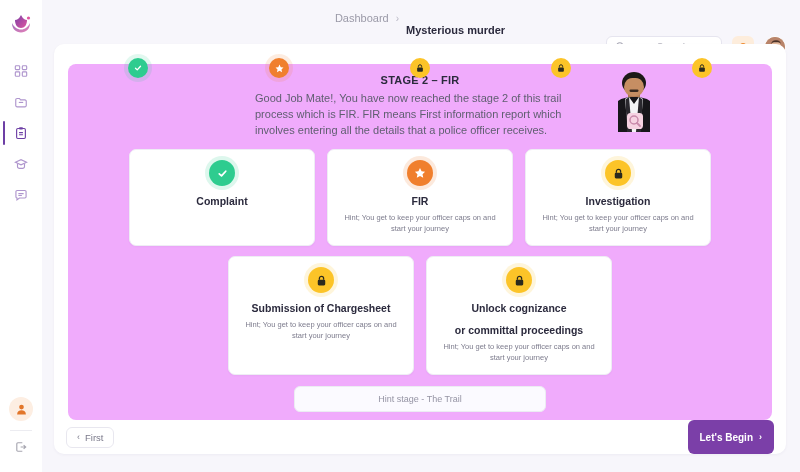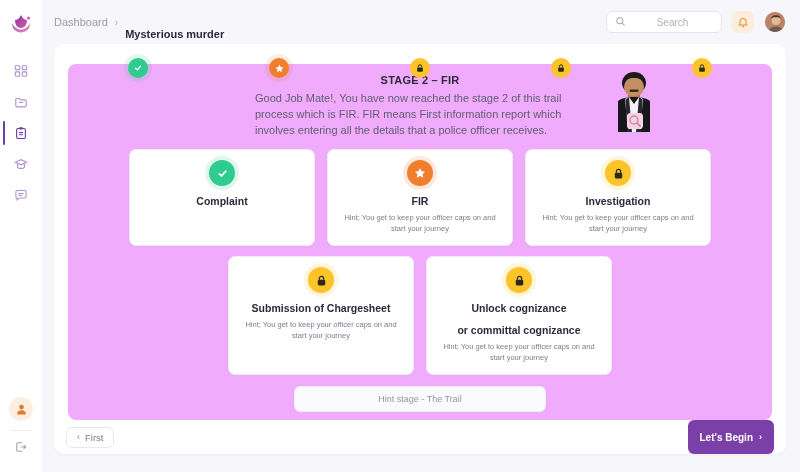--- a/index.html
+++ b/index.html
@@ -40,20 +40,21 @@
   }
   .side-div { width: 22px; height: 1px; background: #ececf1; margin: 9px 0; }
   .logout { cursor: pointer; opacity: .6; }
 
   
   .main { flex: 1; height: 472px; position: relative; display: flex; flex-direction: column; }
 
   .topbar {
     height: 44px; display: flex; align-items: center; padding: 0 14px 0 12px;
     background: #f7f6fb;
+    flex-direction: column;
   }
   .breadcrumb { display: flex; align-items: center; gap: 7px; font-size: 11px; }
   .crumb-root { color: #9b9aa8; cursor: pointer; }
   .crumb-sep { color: #b9b8c4; font-size: 10px; }
   .crumb-current { color: #2b2a3d; font-weight: bold; cursor: default; margin-top: 24px; }
 
   .topbar-right { margin-left: auto; display: flex; align-items: center; gap: 10px; }
   .search-box {
     width: 116px; height: 22px; border: 1px solid #e6e5ef; border-radius: 6px;
     background: #fff; display: flex; align-items: center; gap: 6px; padding: 0 8px;
@@ -399,21 +400,21 @@
           </div>
 
           <div class="stage-card">
             <div class="card-icon ic-locked">
               <svg width="13" height="13" viewBox="0 0 16 16" fill="#2b2a1d">
                 <rect x="3.4" y="7" width="9.2" height="7" rx="1.6"></rect>
                 <path d="M5.4 7 V5.4 A2.6 2.6 0 0 1 10.6 5.4 V7" fill="none" stroke="#2b2a1d" stroke-width="1.6"></path>
               </svg>
             </div>
             <div class="card-title">Unlock cognizance</div>
-            <div class="card-title">or committal cognizance</div>
+            <div class="card-title">or committal proceedings</div>
             <div class="card-hint">Hint; You get to keep your officer caps on and start your journey</div>
           </div>
 
         </div>
 
         <div class="next-stage">
           <span>Hint stage - The Trail</span>
         </div>
 
       </div>

